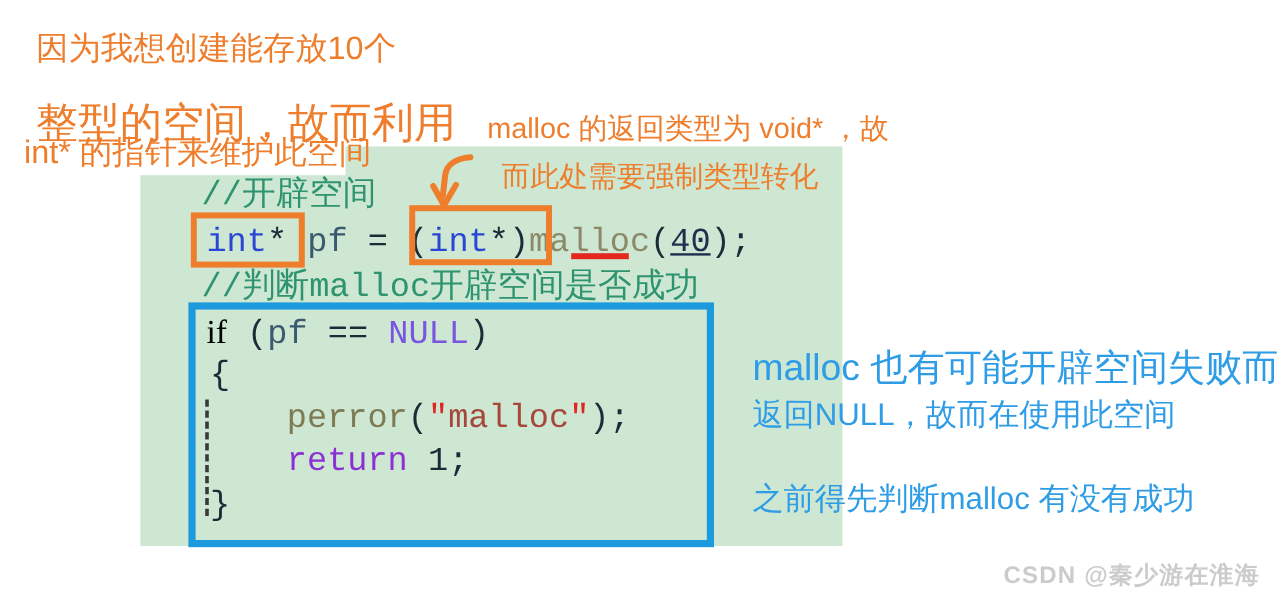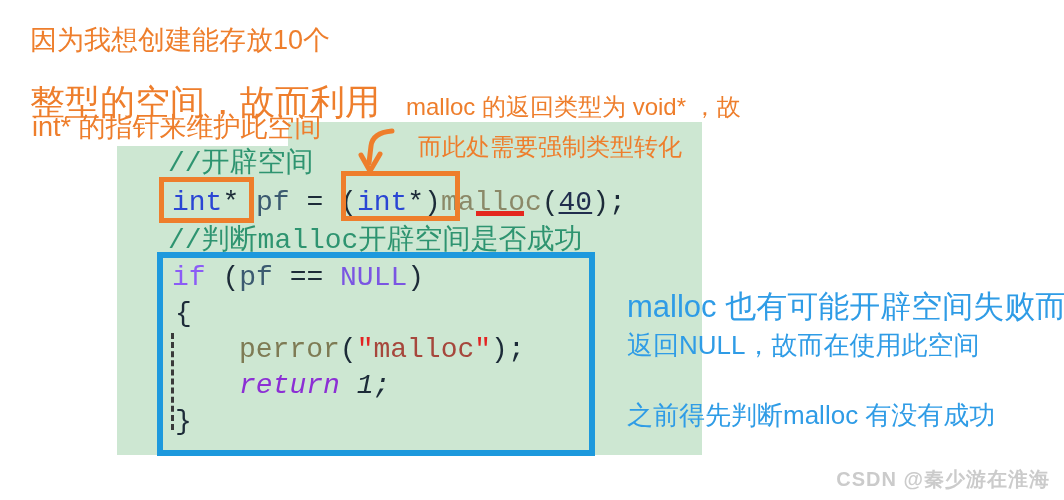--- a/index.html
+++ b/index.html
@@ -10,48 +10,48 @@
   
   .green-rect{position:absolute;background:#cde7d2;}
   .green-main{left:117px;top:146px;width:585px;height:309px;}
   .green-step{left:288px;top:122px;width:414px;height:26px;}
 
   
   .note-line{position:absolute;white-space:pre;}
   .orange{color:#ee7e2c;}
   .tl-1{left:30px;top:22px;font-size:27px;}
   .tl-2{left:30px;top:79px;font-size:35px;}
-  .tl-3{left:32px;top:109px;font-size:27px;}
+  .tl-3{left:20px;top:109px;font-size:27px;}
   .mn-1{left:406px;top:91px;font-size:24px;}
   .mn-2{left:418px;top:131px;font-size:24px;}
   .blue-note{color:#2f9ce6;}
   .nn-1{left:627px;top:286px;font-size:31px;}
   .nn-2{left:627px;top:328px;font-size:26px;}
   .nn-3{left:627px;top:382px;font-size:26px;margin-top:16px;}
   .nn-4{left:627px;top:412px;font-size:26px;}
 
   
   .code-line{
     position:absolute;white-space:pre;font-size:28px;line-height:32px;
     font-family:"Liberation Mono","DejaVu Sans Mono",monospace;
   }
   .cmt{color:#2e9470;}
   .c1{left:168px;top:148px;}
   .l2{left:172px;top:187px;}
   .c2{left:168px;top:225px;}
   .l4{left:172px;top:262px;}
   .l5{left:175px;top:298px;}
   .l6{left:239px;top:334px;}
-  .l7{left:239px;top:370px;font-style:italic;}
+  .l7{left:239px;top:370px;}
   .l8{left:175px;top:406px;}
   .t-type{color:#2a46d4;}
   .t-dark{color:#1c2b38;}
   .t-var{color:#3b5a70;}
   .t-fn{color:#8b8968;}
-  .t-kwif{color:#8b5cf6;}
+  .t-kwif{color:#000000;font-family:Liberation Serif, serif;}
   .t-null{color:#7a55e2;}
   .t-perr{color:#7e7b54;}
   .t-q{color:#e32322;}
   .t-str{color:#a6473c;}
   .t-ret{color:#8c2fd4;}
   .t-num{color:#212e4e;text-decoration:underline;}
 
   
   .hl-box{position:absolute;border:5px solid #ee7e2c;box-sizing:border-box;background:transparent;}
   .hl-int{left:159px;top:177px;width:95px;height:46px;}

